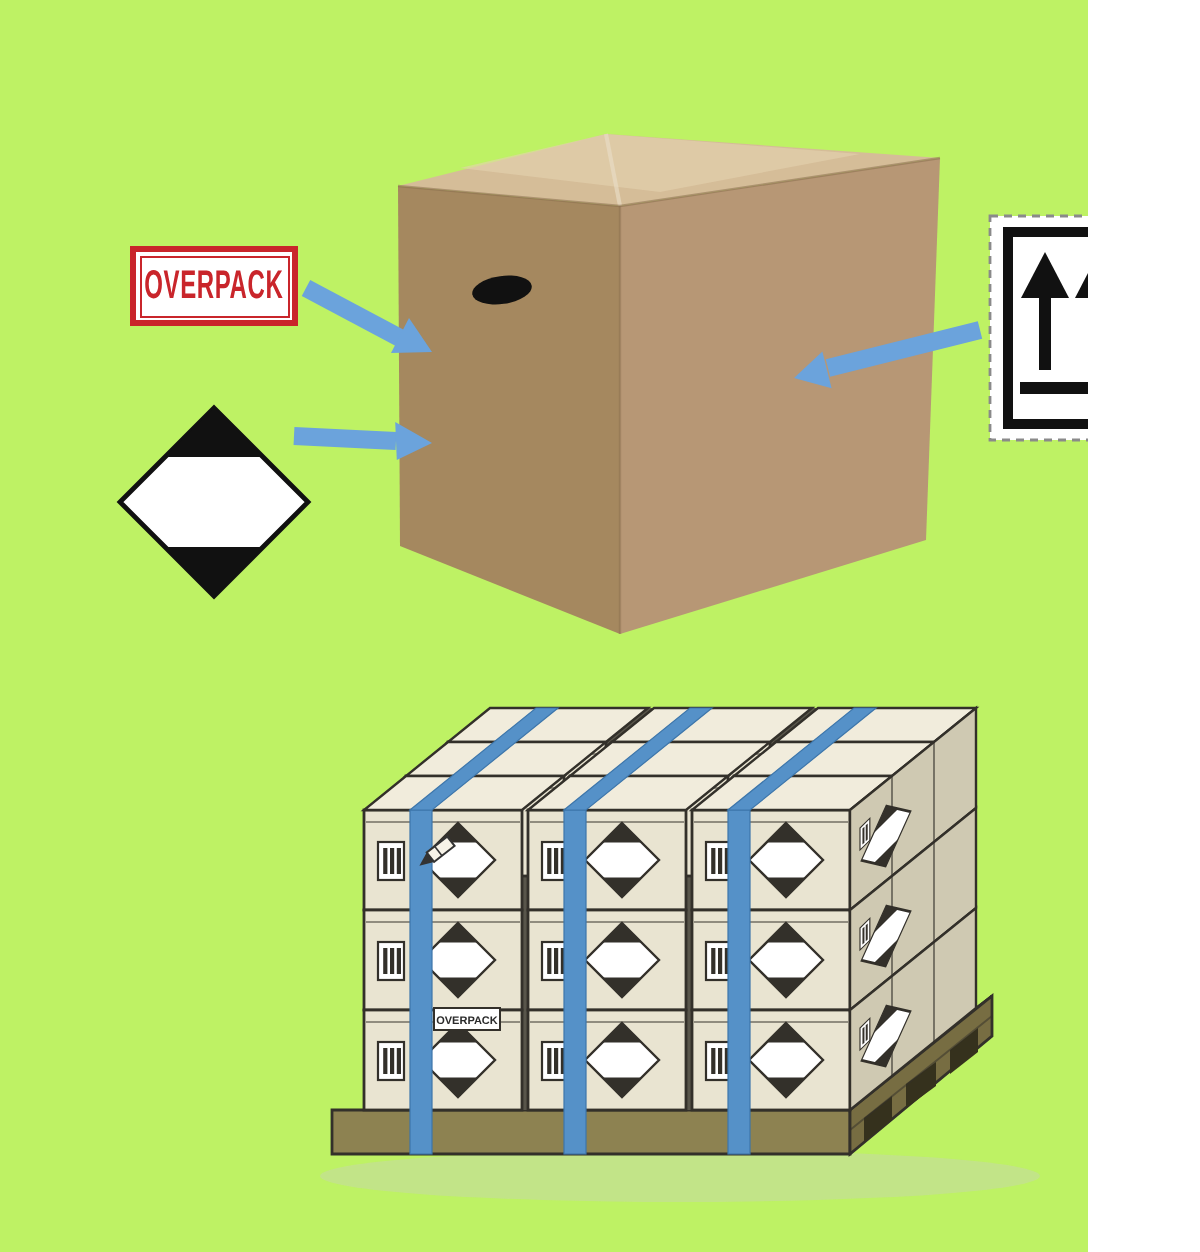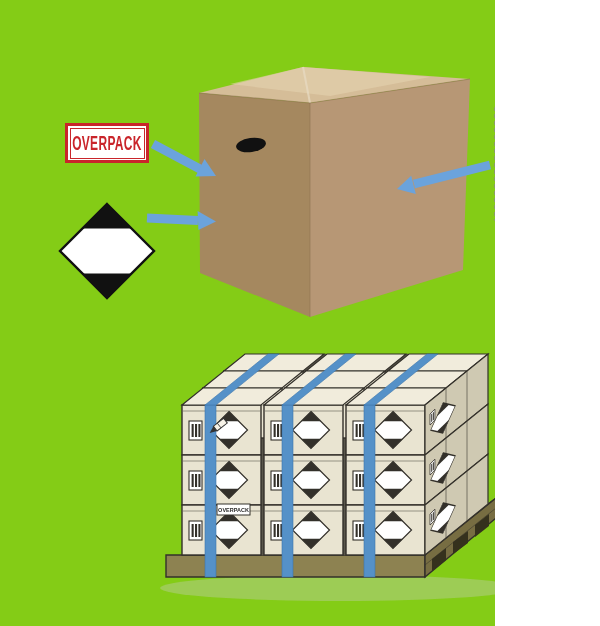--- a/index.html
+++ b/index.html
@@ -2,21 +2,21 @@
 <html style="--red: #c9252b; --arrow: #6ba3dc; --ink: #33302a; --ink-black: #111111; --kraft-top: #d5bd98; --kraft-left: #a5885f; --kraft-right: #b79775; --kraft-hl: #e4d2af; --crate: #e9e4d1; --crate-top: #f1ecdc; --crate-side: #cfc9b2; --gap: #59564b; --strap: #5591c8; --pallet-top: #b3a668; --pallet-front: #8d8251; --pallet-side: #776d42; --pallet-dark: #35311d;"><head>
 <meta charset="utf-8">
 <style>
   :root{
     --red:#c9252b; --arrow:#6ba3dc; --ink:#33302a; --ink-black:#111111;
     --kraft-top:#d5bd98; --kraft-left:#a5885f; --kraft-right:#b79775; --kraft-hl:#e4d2af;
     --crate:#e9e4d1; --crate-top:#f1ecdc; --crate-side:#cfc9b2; --gap:#59564b;
     --strap:#5591c8; --pallet-top:#b3a668; --pallet-front:#8d8251; --pallet-side:#776d42; --pallet-dark:#35311d;
   }
   html,body{margin:0;padding:0;background:#fff;}
-  .canvas{position:relative;width:495px;height:626px;background:#84cc16;overflow:hidden;
+  .canvas{position:relative;width:544px;height:626px;background:#bef264;overflow:hidden;
           font-family:"Liberation Sans", sans-serif;}
   .canvas svg{position:absolute;left:0;top:0;}
   
   .overpack{position:absolute;left:65px;top:123px;width:84px;height:40px;box-sizing:border-box;
             border:3px solid var(--red);background:#fff;display:flex;align-items:center;justify-content:center;}
   .overpack::after{content:"";position:absolute;inset:1.5px;border:1px solid var(--red);pointer-events:none;}
   .overpack span{font-weight:bold;font-size:20px;line-height:1;color:var(--red);
                  transform:scaleX(0.60);white-space:nowrap;letter-spacing:0.5px;}
   
   .f-white{fill:#ffffff}.f-ink{fill:var(--ink)}.f-black{fill:var(--ink-black)}

